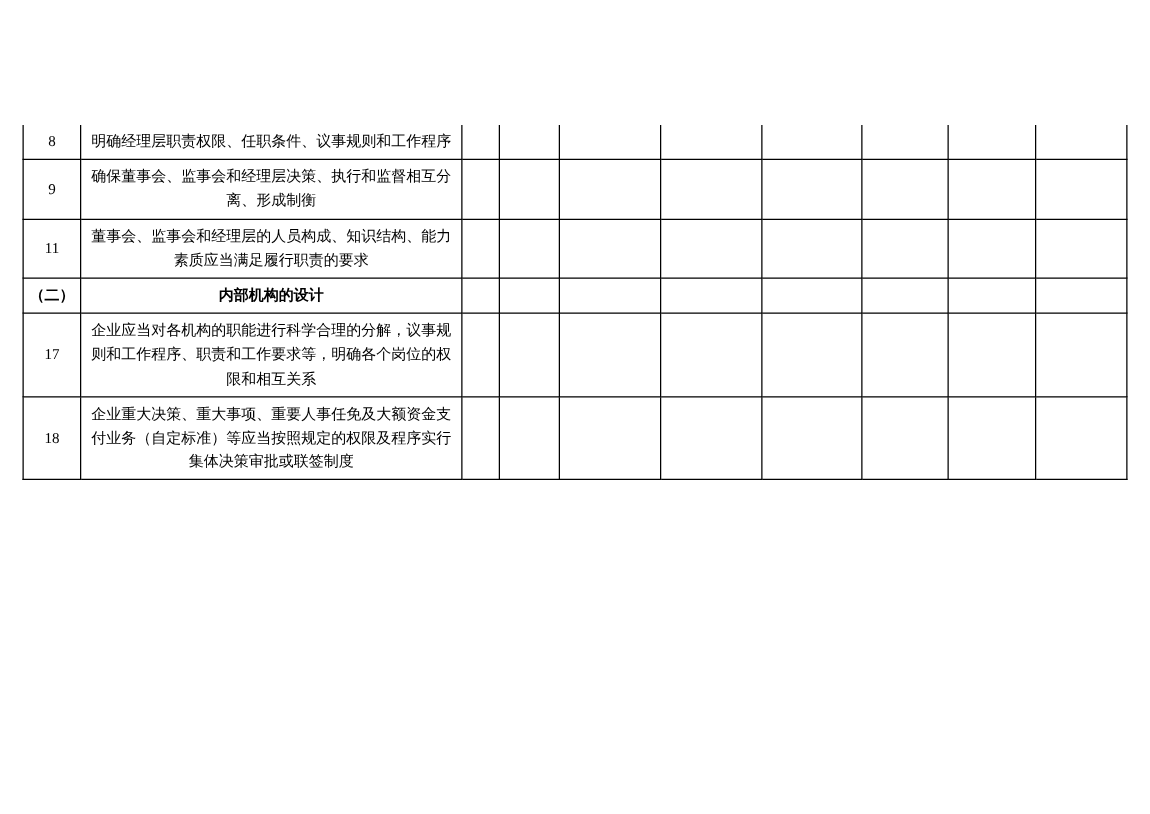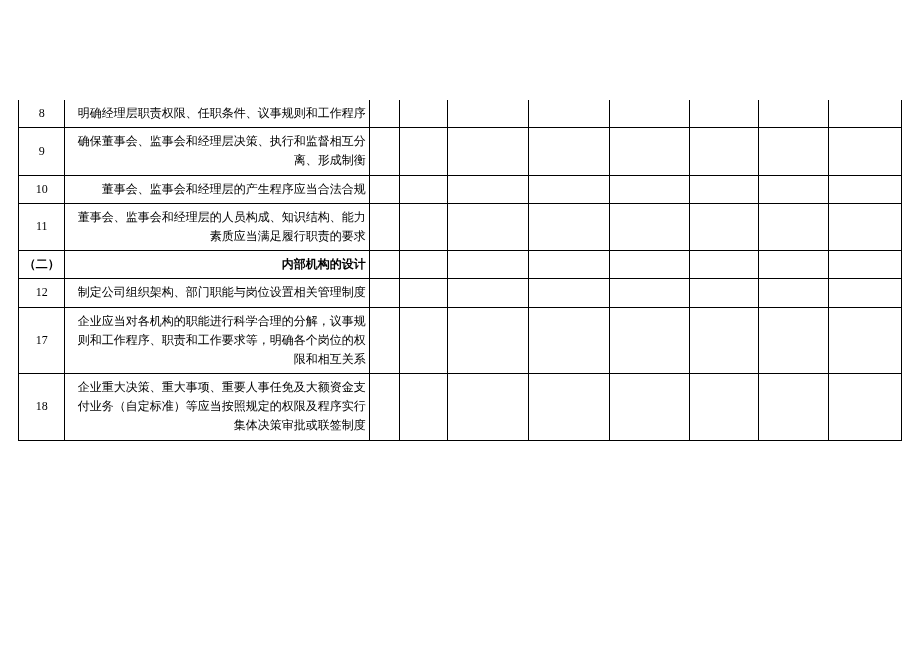--- a/index.html
+++ b/index.html
@@ -29,21 +29,21 @@
       padding: 4px 3px;
       vertical-align: middle;
       line-height: 1.6;
     }
     .col-num {
       width: 46px;
       text-align: center;
     }
     .col-desc {
       width: 302px;
-      text-align: right;
+      text-align: center;
     }
     .col-blank-1 { width: 30px; }
     .col-blank-2 { width: 48px; }
     .col-blank-3 { width: 80px; }
     .col-blank-4 { width: 80px; }
     .col-blank-5 { width: 80px; }
     .col-blank-6 { width: 68px; }
     .col-blank-7 { width: 70px; }
     .col-blank-8 { width: 72px; }
     .no-top td {
@@ -95,58 +95,34 @@
           <td></td>
           <td></td>
           <td></td>
           <td></td>
           <td></td>
           <td></td>
           <td></td>
           <td></td>
         </tr>
         <tr>
-          <td class="col-num">10</td>
-          <td class="col-desc">董事会、监事会和经理层的产生程序应当合法合规</td>
-          <td></td>
-          <td></td>
-          <td></td>
-          <td></td>
-          <td></td>
-          <td></td>
-          <td></td>
-          <td></td>
-        </tr>
-        <tr>
           <td class="col-num">11</td>
           <td class="col-desc">董事会、监事会和经理层的人员构成、知识结构、能力素质应当满足履行职责的要求</td>
           <td></td>
           <td></td>
           <td></td>
           <td></td>
           <td></td>
           <td></td>
           <td></td>
           <td></td>
         </tr>
         <tr>
           <td class="col-num section-header">（二）</td>
           <td class="col-desc section-header">内部机构的设计</td>
-          <td></td>
-          <td></td>
-          <td></td>
-          <td></td>
-          <td></td>
-          <td></td>
-          <td></td>
-          <td></td>
-        </tr>
-        <tr>
-          <td class="col-num">12</td>
-          <td class="col-desc">制定公司组织架构、部门职能与岗位设置相关管理制度</td>
           <td></td>
           <td></td>
           <td></td>
           <td></td>
           <td></td>
           <td></td>
           <td></td>
           <td></td>
         </tr>
         <tr>

